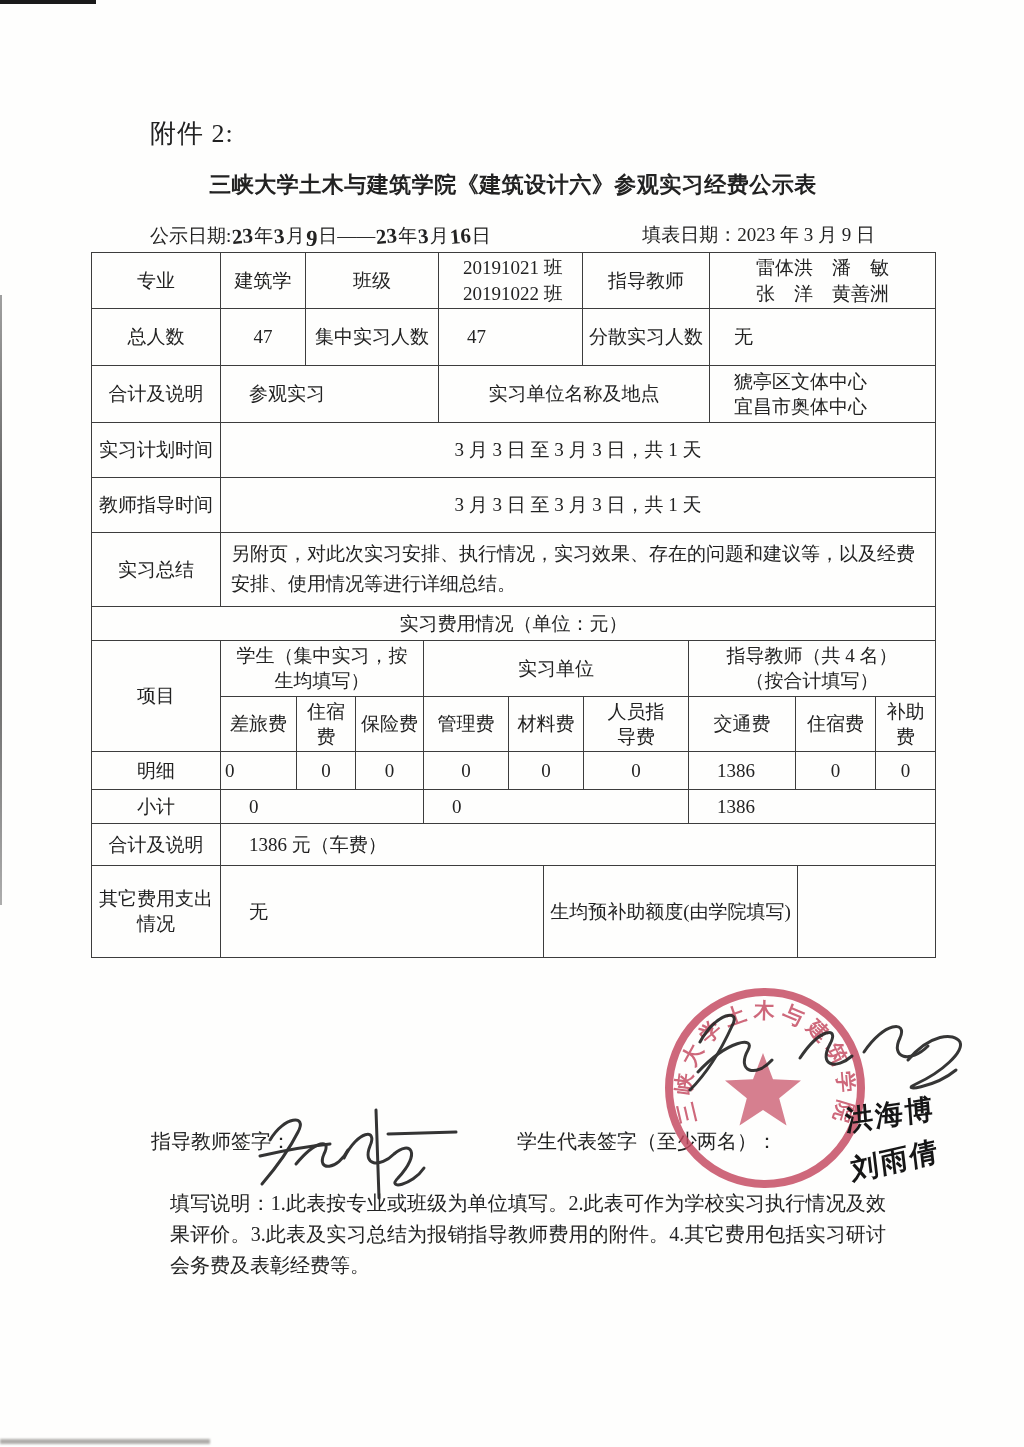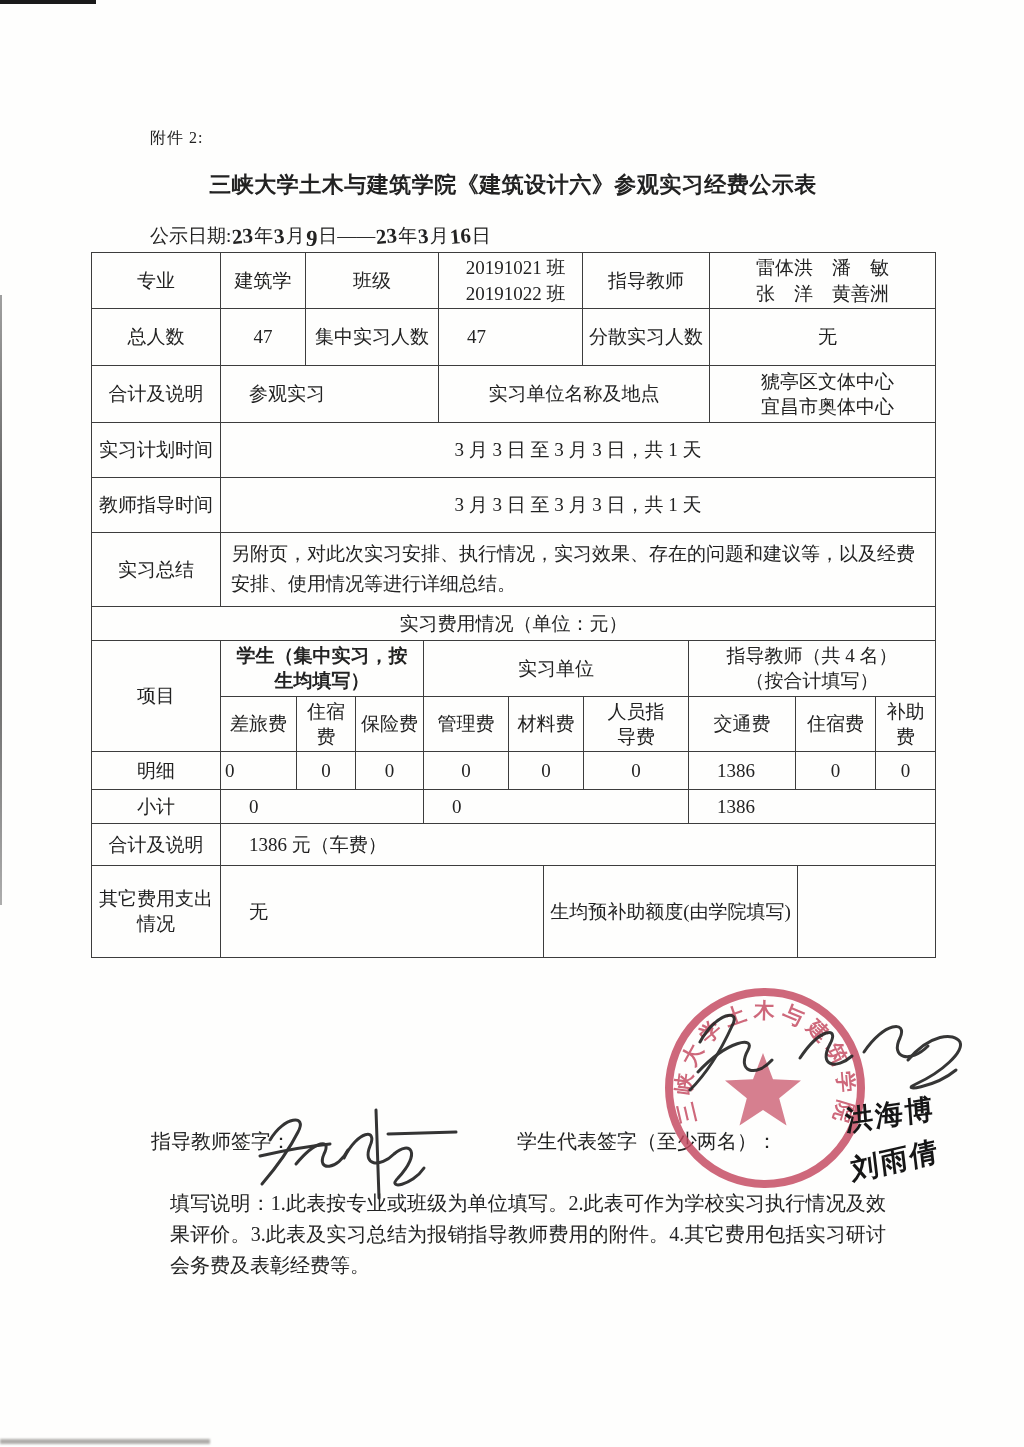--- a/index.html
+++ b/index.html
@@ -11,48 +11,48 @@
     color: #222;
     overflow: hidden;
   }
   
   .artifact { position:absolute; background:#1a1a1a; }
   .art-top { left:0; top:0; width:96px; height:4px; }
   .art-left { left:0; top:295px; width:2px; height:610px; background:linear-gradient(#888,#333 40%,#555 70%,#999); opacity:.8; }
   .art-bottom { left:0; top:1439px; width:210px; height:5px; background:#6f6c68; opacity:.55; filter:blur(1px); }
 
   .content { position:absolute; left:91px; top:0; width:844px; }
-  .attachment { position:absolute; left:59px; top:128px; font-size:16px; letter-spacing:1px; }
+  .attachment { position:absolute; left:59px; top:116px; font-size:26px; letter-spacing:1px; }
   .doc-title { position:absolute; left:0; top:170px; width:100%; text-align:center; font-size:22px; font-weight:bold; letter-spacing:.5px; }
   .dateline { position:absolute; left:0; top:222px; width:100%; padding:0 60px 0 59px; display:flex; justify-content:space-between; font-size:19px; white-space:nowrap; }
   .hand { display:inline-block; font-weight:700; font-size:21px; transform:rotate(-5deg); margin:0 1px; position:relative; top:1px; }
   .hand-bold { font-weight:800; font-size:23px; transform:rotate(4deg); top:4px; }
 
   .tablewrap { position:absolute; left:0; top:253px; width:844px; }
   table { border-collapse:collapse; table-layout:fixed; width:844px; margin-top:-1px; }
   td { border:1px solid #3d3d3d; text-align:center; vertical-align:middle; font-size:19px; line-height:1.32; padding:2px 4px; }
   td.lft { text-align:left; }
-  td.pl6 { padding-left:14px;text-align:center; }
+  td.pl6 { padding-left:24px; }
   td.pl28 { padding-left:28px; }
   .line { display:block; }
   .tA tr td { height:56px; }
   .tA tr.r23 td { height:57px; }
   .tB tr td { height:55px;margin-left:8px; }
   .tB tr.rsum td { height:66px; }
   .tB td.summary-cell { text-align:left; padding:6px 10px; line-height:1.6; }
   .tC tr.cap td { height:34px; }
   .tC tr.grp td { height:56px; }
   .tC tr.sub td { height:50px; }
   .tC tr.det td { height:38px; }
   .tC tr.stot td { height:34px; }
   .tC tr.gtot td { height:42px; }
   .tD tr td { height:92px; }
   .tE tr td { height:96px; }
   .narrow-wrap { display:inline-block; width:62px; }
-  .grp-student-wrap { display:inline-block; width:182px;font-weight:bold; }
+  .grp-student-wrap { display:inline-block; width:182px; }
 
   .sigrow { position:absolute; left:0; top:1128px; width:100%; font-size:20px; }
   .sig-teacher-label { position:absolute; left:60px; top:0; }
   .sig-student-label { position:absolute; left:426px; top:0; }
   .svg-abs { position:absolute; pointer-events:none; }
   .student-name { position:absolute; font-size:28px; font-weight:700; color:#161616; white-space:nowrap; letter-spacing:2px; }
   .sn-0 { left:845px; top:1096px; transform:rotate(-8deg) skewX(-4deg); }
   .sn-1 { left:850px; top:1142px; transform:rotate(-13deg) skewX(-6deg); }
 
   .notes { position:absolute; left:59px; top:1188px; width:716px; font-size:20px; line-height:1.55; text-align:justify;margin-left:20px; }
@@ -67,20 +67,21 @@
 <div class="content">
 
   <div class="attachment">附件 2:</div>
 
   <div class="doc-title">三峡大学土木与建筑学院《建筑设计六》参观实习经费公示表</div>
 
   <div class="dateline">
     <span>
       <span>公示日期:</span><span class="hand">23</span><span>年</span><span class="hand">3</span><span>月</span><span class="hand hand-bold">9</span><span>日</span><span>——</span><span class="hand">23</span><span>年</span><span class="hand">3</span><span>月</span><span class="hand">16</span><span>日</span>
     </span>
+    <span>填表日期：2023 年 3 月 9 日</span>
   </div>
 
   <div class="tablewrap">
 
     <table class="tA">
       <colgroup>
           <col style="width:129px">
           <col style="width:85px">
           <col style="width:133px">
           <col style="width:144px">

